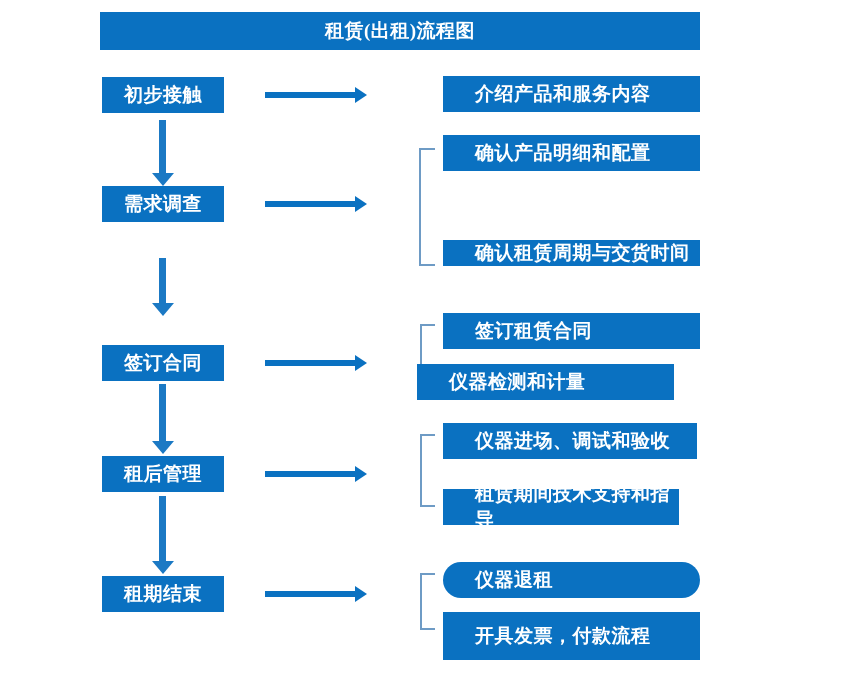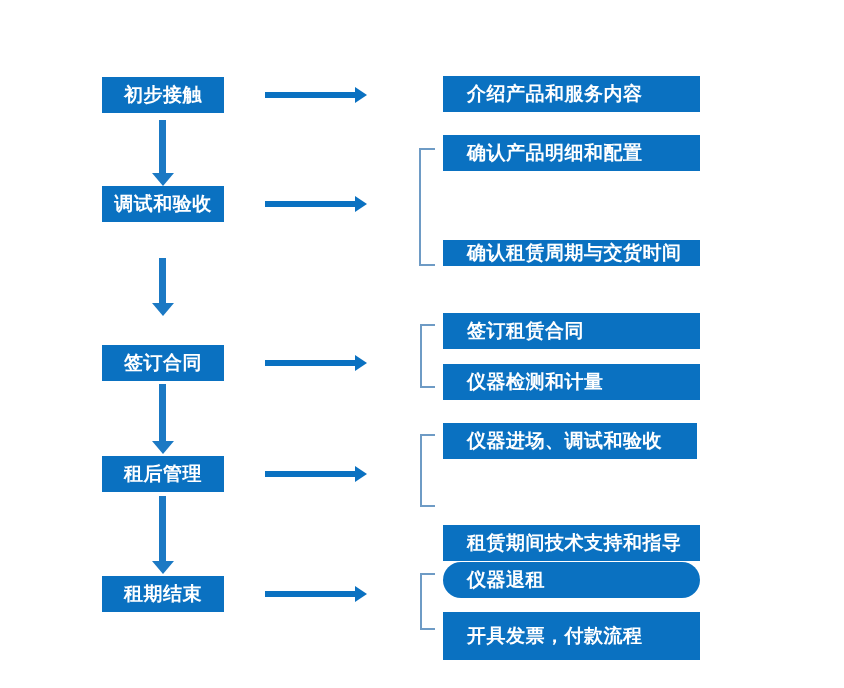--- a/index.html
+++ b/index.html
@@ -31,21 +31,21 @@
   .title-box {
     justify-content: center;
     font-size: 19px;
   }
   .stage-box {
     justify-content: center;
     font-size: 19px;
   }
   .detail-box {
     justify-content: flex-start;
-    padding-left: 24px;
+    padding-left: 32px;
     font-size: 19px;
   }
   
   .h-arrow {
     position: absolute;
     height: 20px;
   }
   .h-arrow .shaft {
     position: absolute;
     left: 0;
@@ -91,24 +91,25 @@
     border-bottom: 2px solid #6E9BC5;
     border-right: none;
     box-sizing: border-box;
   }
 </style>
 </head>
 <body>
 
 <div id="canvas">
 
+  <div class="box title-box" style="left:100px; top:12px; width:600px; height:38px;">租赁(出租)流程图</div>
 
   <div class="box stage-box" style="left:102px; top:77px; width:122px; height:36px;">初步接触</div>
 
-  <div class="box stage-box" style="left:102px; top:186px; width:122px; height:36px;">调试和验收</div>
+  <div class="box stage-box" style="left:102px; top:186px; width:122px; height:36px;">需求调查</div>
 
   <div class="box stage-box" style="left:102px; top:345px; width:122px; height:36px;">签订合同</div>
 
   <div class="box stage-box" style="left:102px; top:456px; width:122px; height:36px;">租后管理</div>
 
   <div class="box stage-box" style="left:102px; top:576px; width:122px; height:36px;">租期结束</div>
 
   <div class="v-arrow" style="left:152px; top:120px; height:66px;">
     <div class="shaft" style="height:53px;"></div>
     <div class="head" style="top:53px;"></div>
@@ -164,23 +165,23 @@
 
   <div class="box detail-box" style="left:443px; top:76px; width:257px; height:36px;">介绍产品和服务内容</div>
 
   <div class="box detail-box" style="left:443px; top:135px; width:257px; height:36px;">确认产品明细和配置</div>
 
 
   <div class="box detail-box" style="left:443px; top:240px; width:257px; height:26px;">确认租赁周期与交货时间</div>
 
   <div class="box detail-box" style="left:443px; top:313px; width:257px; height:36px;text-align:center;">签订租赁合同</div>
 
-  <div class="box detail-box" style="left:443px; top:364px; width:257px; height:36px;">仪器检测和计量</div>
+  <div class="box detail-box" style="left:417px; top:364px; width:257px; height:36px;">仪器检测和计量</div>
 
   <div class="box detail-box" style="left:443px; top:423px; width:254px; height:36px;">仪器进场、调试和验收</div>
 
-  <div class="box detail-box" style="left:443px; top:489px; width:257px; height:36px;margin-top:36px;">租赁期间技术支持和指导</div>
+  <div class="box detail-box" style="left:443px; top:489px; width:236px; height:36px;">租赁期间技术支持和指导</div>
 
   <div class="box detail-box" style="left:443px; top:562px; width:257px; height:36px;border-radius:18px;">仪器退租</div>
 
   <div class="box detail-box" style="left:443px; top:612px; width:257px; height:48px;">开具发票，付款流程</div>
 
 </div>
 
 </body></html>

